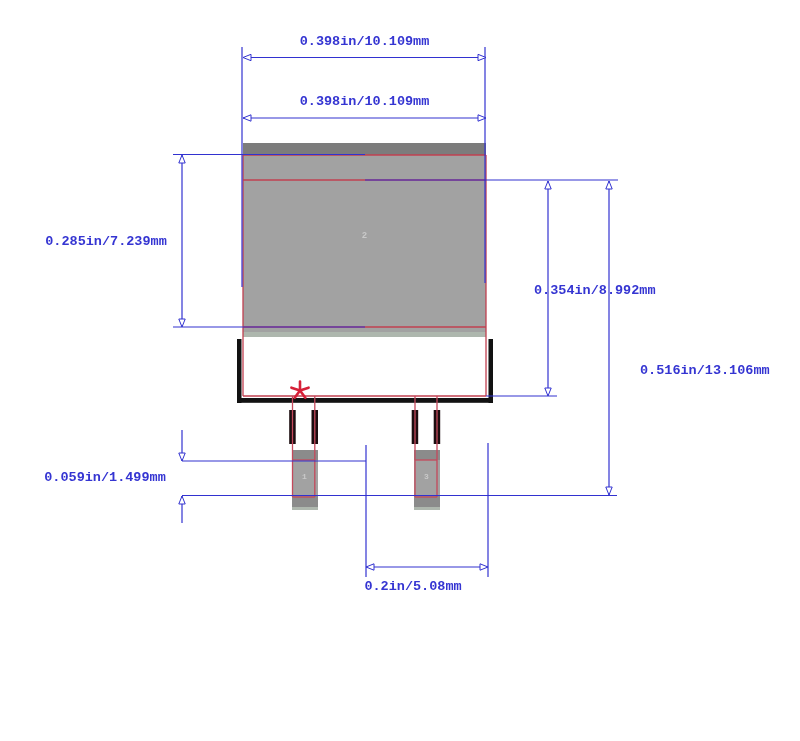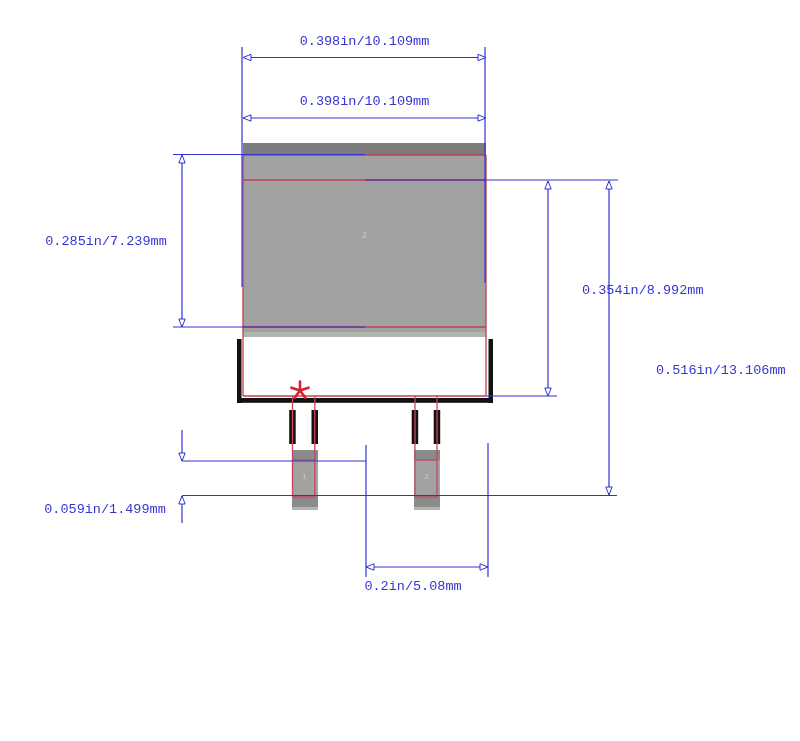--- a/index.html
+++ b/index.html
@@ -1,19 +1,20 @@
 <!DOCTYPE html>
 <html><head>
 <meta charset="utf-8">
 <style>
   html,body{margin:0;padding:0;background:#ffffff;}
   #stage{
     position:relative;width:800px;height:741px;background:#ffffff;
     font-family:"Liberation Mono","DejaVu Sans Mono",monospace;
     overflow:hidden;
+    font-weight:bold;
   }
   .abs{position:absolute;}
   .dim-text{
     font-size:13.5px;line-height:16px;color:#3535d2;white-space:pre;
   }
   .center{text-align:center;}
   .right{text-align:center;}
   .pad-num{
     font-size:8px;line-height:8px;color:#c9c9c9;text-align:center;
     font-family:"Liberation Mono","DejaVu Sans Mono",monospace;
@@ -132,25 +133,25 @@
       <path d="M300,390.5 L305.3,397.8"></path>
     </g>
   </svg>
 
   <div class="abs dim-text center" style="left:243px;top:34px;width:243px;">0.398in/10.109mm</div>
 
   <div class="abs dim-text center" style="left:243px;top:94px;width:243px;">0.398in/10.109mm</div>
 
   <div class="abs dim-text right" style="left:40px;top:234px;width:132px;">0.285in/7.239mm</div>
 
-  <div class="abs dim-text" style="left:582px;top:283px;">0.354in/8.992mm</div>
+  <div class="abs dim-text" style="left:534px;top:283px;">0.354in/8.992mm</div>
 
-  <div class="abs dim-text" style="left:656px;top:363px;">0.516in/13.106mm</div>
+  <div class="abs dim-text" style="left:640px;top:363px;">0.516in/13.106mm</div>
 
-  <div class="abs dim-text right" style="left:40px;top:470px;width:130px;margin-top:32px;">0.059in/1.499mm</div>
+  <div class="abs dim-text right" style="left:40px;top:470px;width:130px;">0.059in/1.499mm</div>
 
   <div class="abs dim-text center" style="left:352px;top:579px;width:122px;">0.2in/5.08mm</div>
 
   <div class="abs pad-num" style="left:243px;top:232px;width:243px;font-size:9px;">2</div>
 
   <div class="abs pad-num" style="left:291.5px;top:473px;width:26px;">1</div>
 
   <div class="abs pad-num" style="left:413.5px;top:473px;width:26px;">3</div>
 
 </div>

